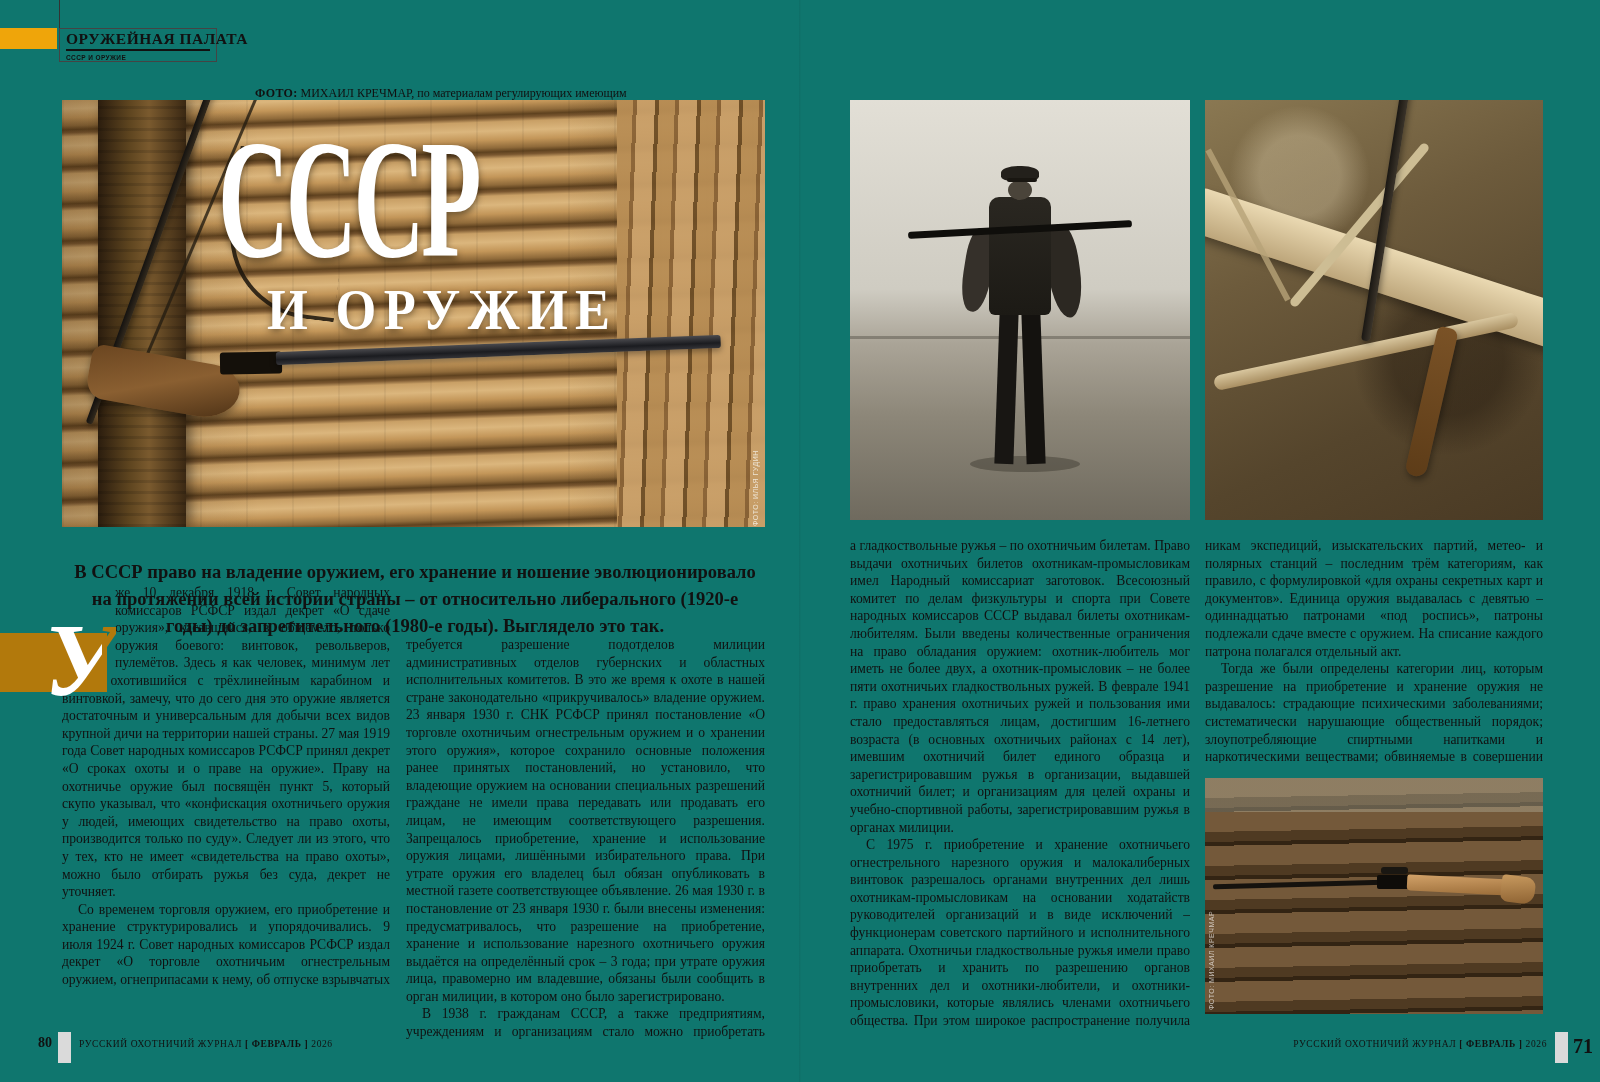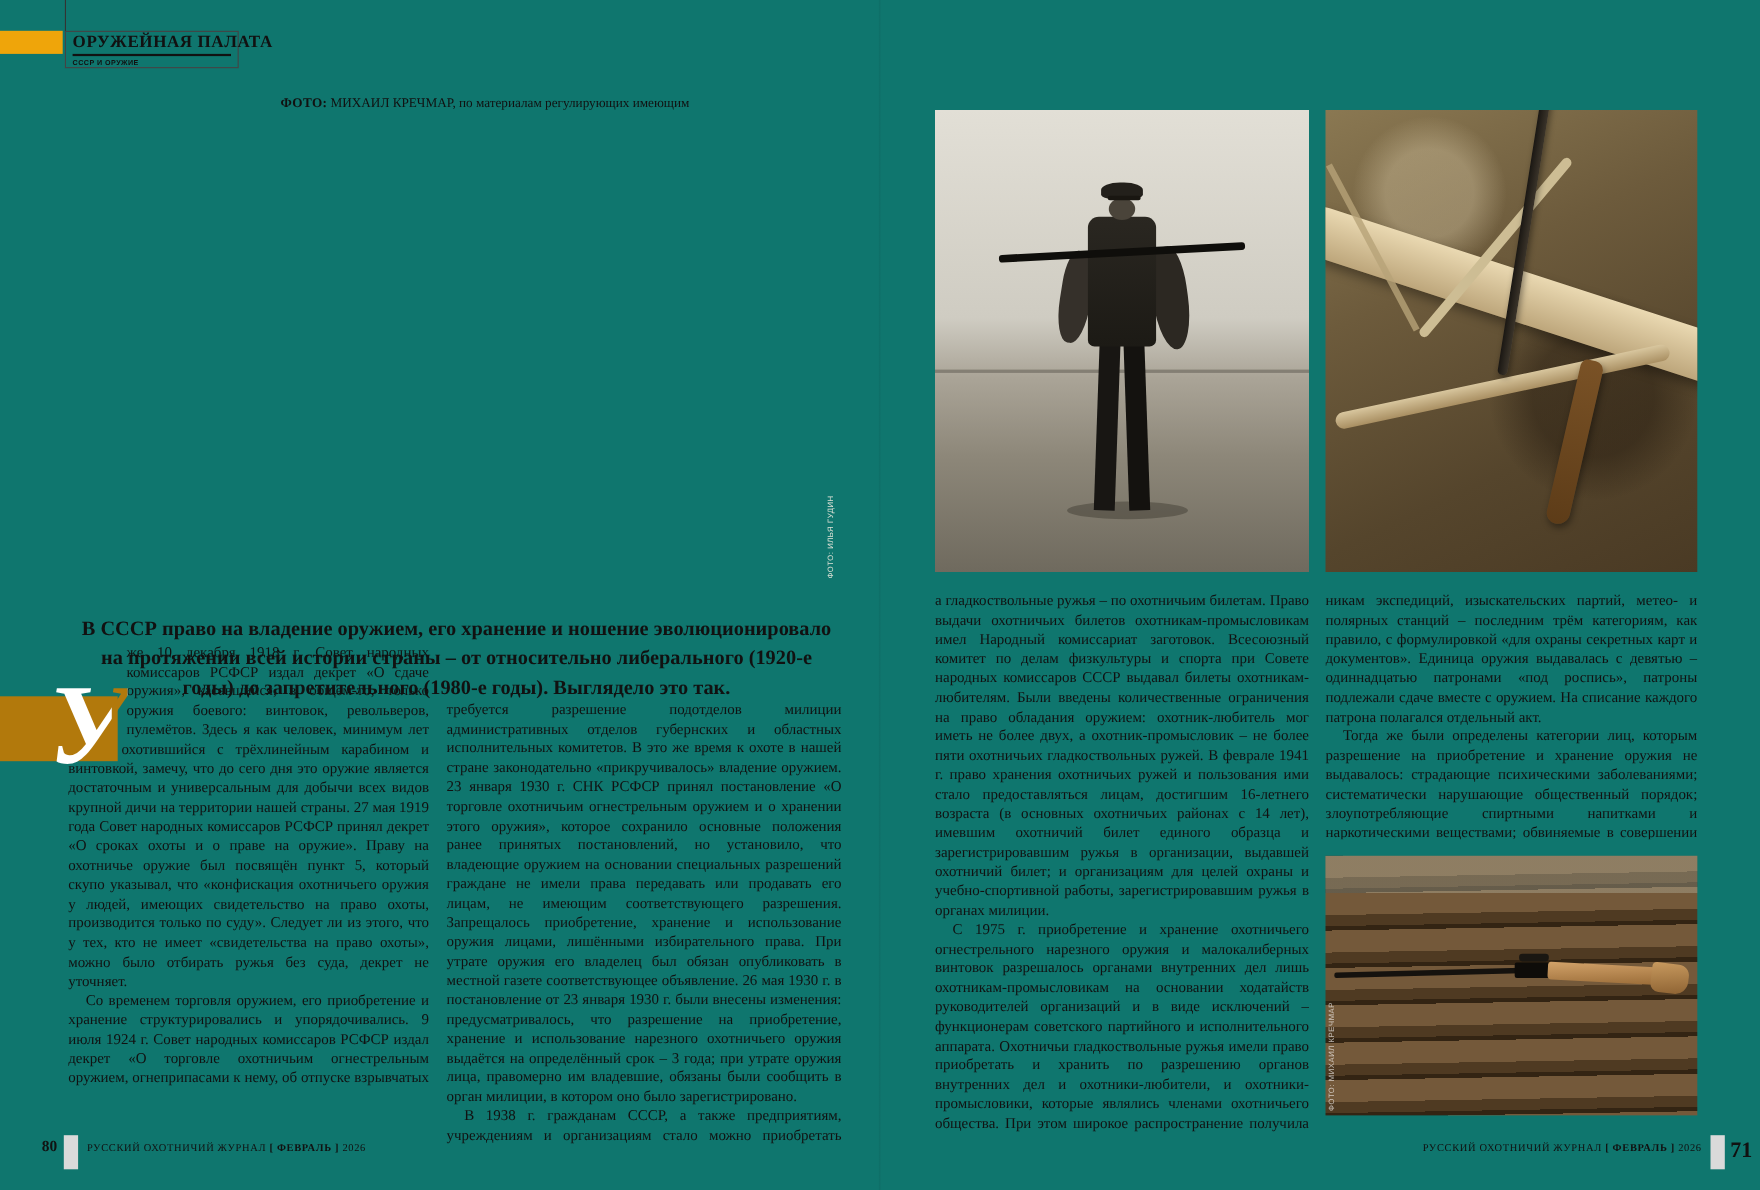--- a/index.html
+++ b/index.html
@@ -143,20 +143,33 @@
   <div class="abs rubric-vline"></div>
   <div class="abs rubric-box">
     <div class="rubric-title">ОРУЖЕЙНАЯ ПАЛАТА</div>
     <div class="rubric-sub">СССР И ОРУЖИЕ</div>
   </div>
   <div class="abs byline">
     <b>ФОТО:</b>
     <span>МИХАИЛ КРЕЧМАР, по материалам регулирующих имеющим</span>
   </div>
 
+  <div class="abs photo photo-main">
+    <div class="abs pm-grain"></div>
+    <div class="abs pm-post"></div>
+    <div class="abs pm-planks"></div>
+    <div class="abs pm-rifle-lean"></div>
+    <div class="abs pm-rifle-lean2"></div>
+    <div class="abs pm-sling"></div>
+    <div class="abs pm-stock"></div>
+    <div class="abs pm-receiver"></div>
+    <div class="abs pm-barrels"></div>
+    <div class="abs title-l1">СССР</div>
+    <div class="abs title-l2">И ОРУЖИЕ</div>
+  </div>
   <div class="abs vcredit credit-main">ФОТО: ИЛЬЯ ГУДИН</div>
 
   <div class="abs photo photo-hunter">
     <div class="abs ph-horizon"></div>
     <div class="abs ph-shadow"></div>
     <div class="abs ph-leg-l"></div>
     <div class="abs ph-leg-r"></div>
     <div class="abs ph-hare-l"></div>
     <div class="abs ph-hare-r"></div>
     <div class="abs ph-body"></div>

